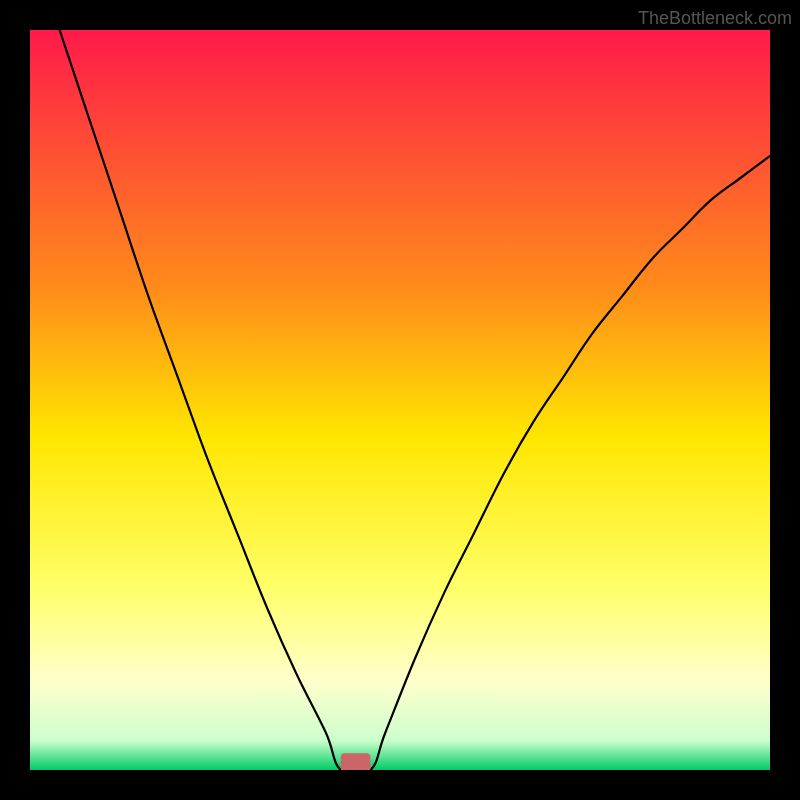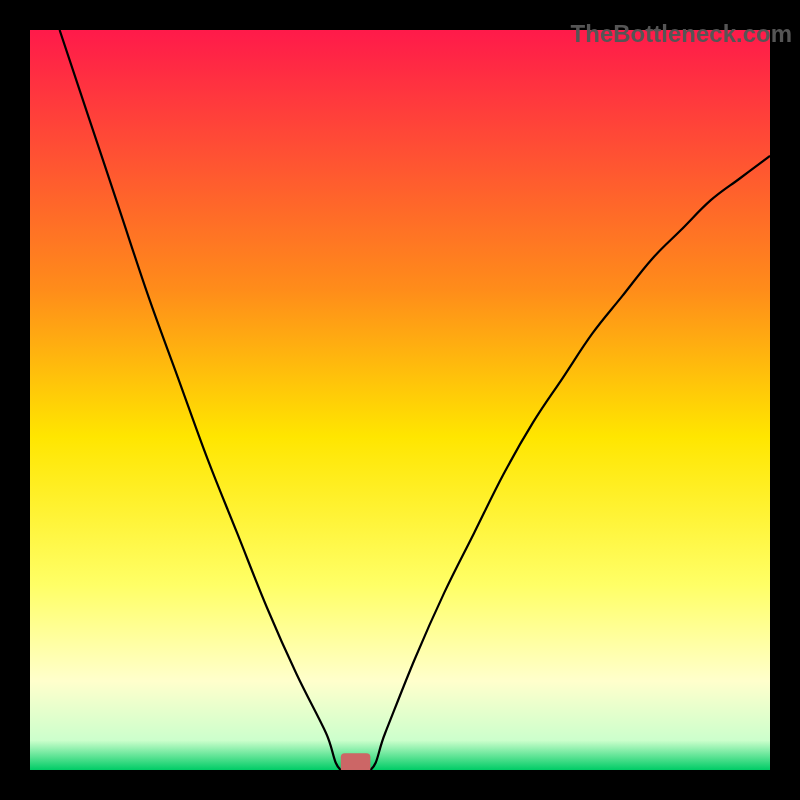--- a/index.html
+++ b/index.html
@@ -13,25 +13,25 @@
   }
   .plot-area {
     position: absolute;
     left: 30px;
     top: 30px;
     width: 740px;
     height: 740px;
   }
   .watermark {
     position: absolute;
-    top: 20px;
+    top: 8px;
     right: 8px;
     color: #555;
-    font-size: 24px;
-    font-weight: 700;
+    font-size: 18px;
+    font-weight: 400;
     z-index: 10;
   }
 </style>
 </head>
 <body>
 
 <div class="watermark">TheBottleneck.com</div>
 
 <svg class="plot-area" viewBox="0 0 740 740" preserveAspectRatio="none">
   <defs>

